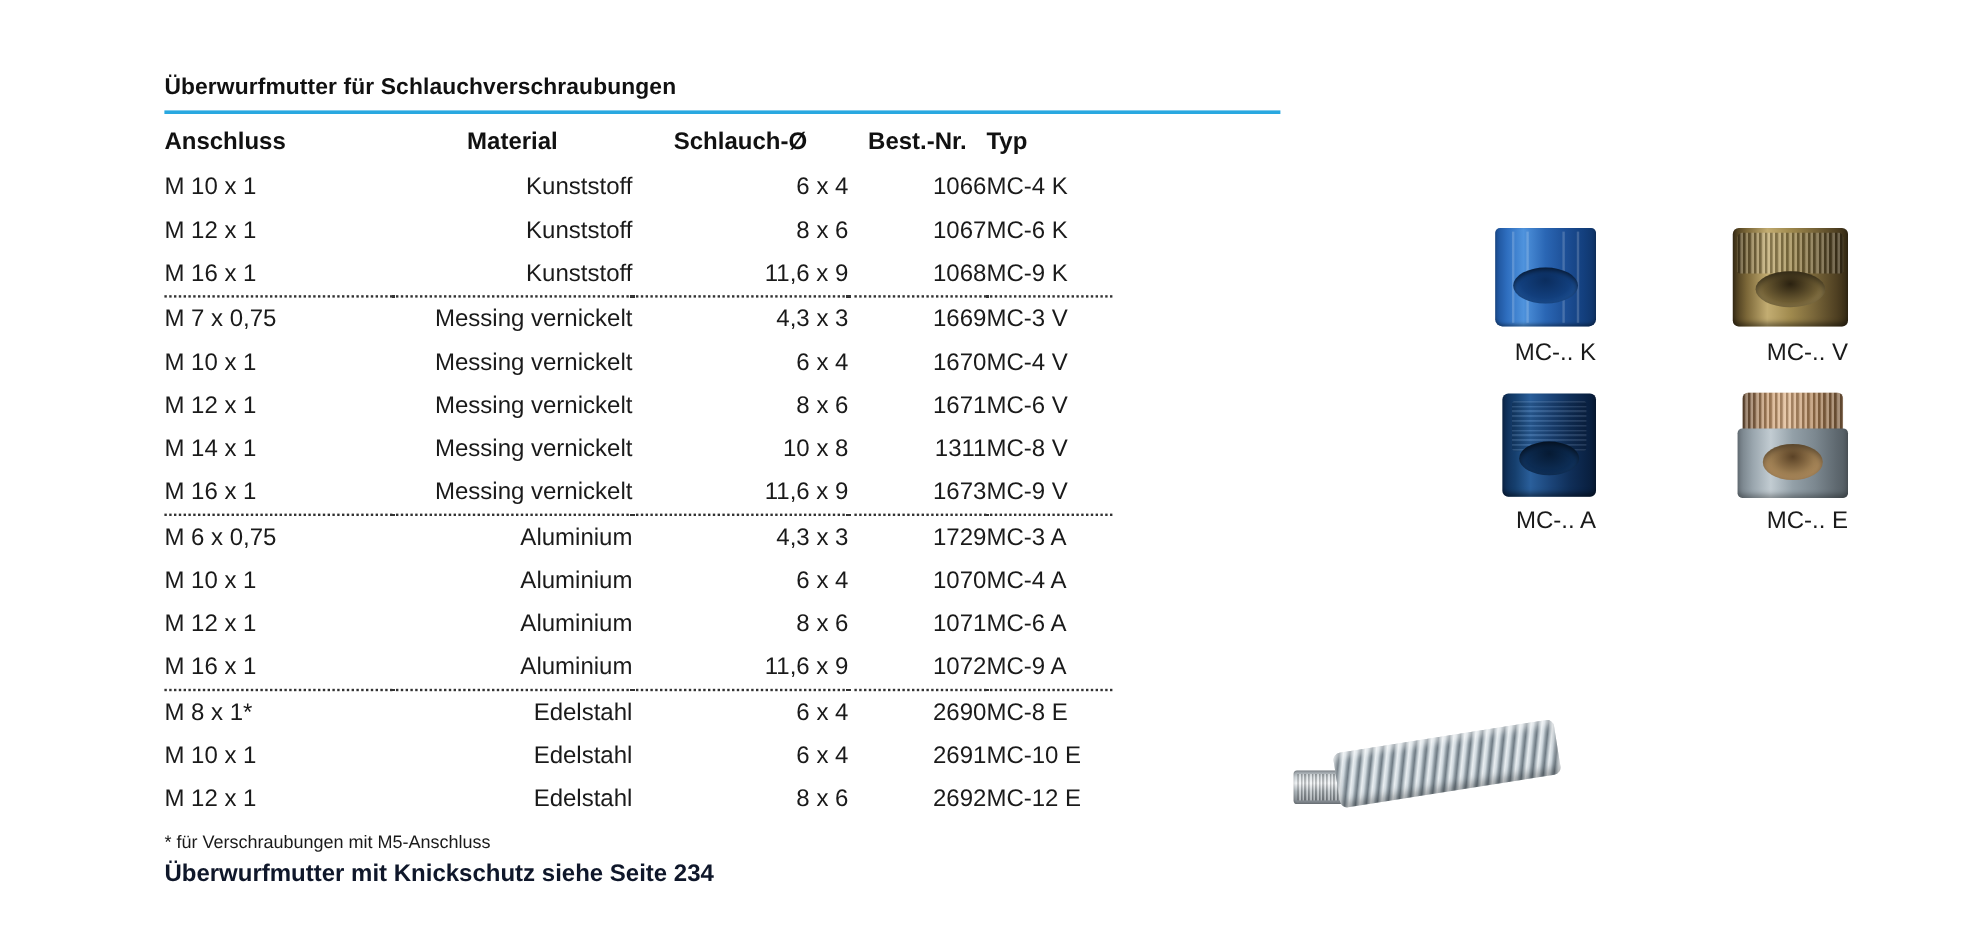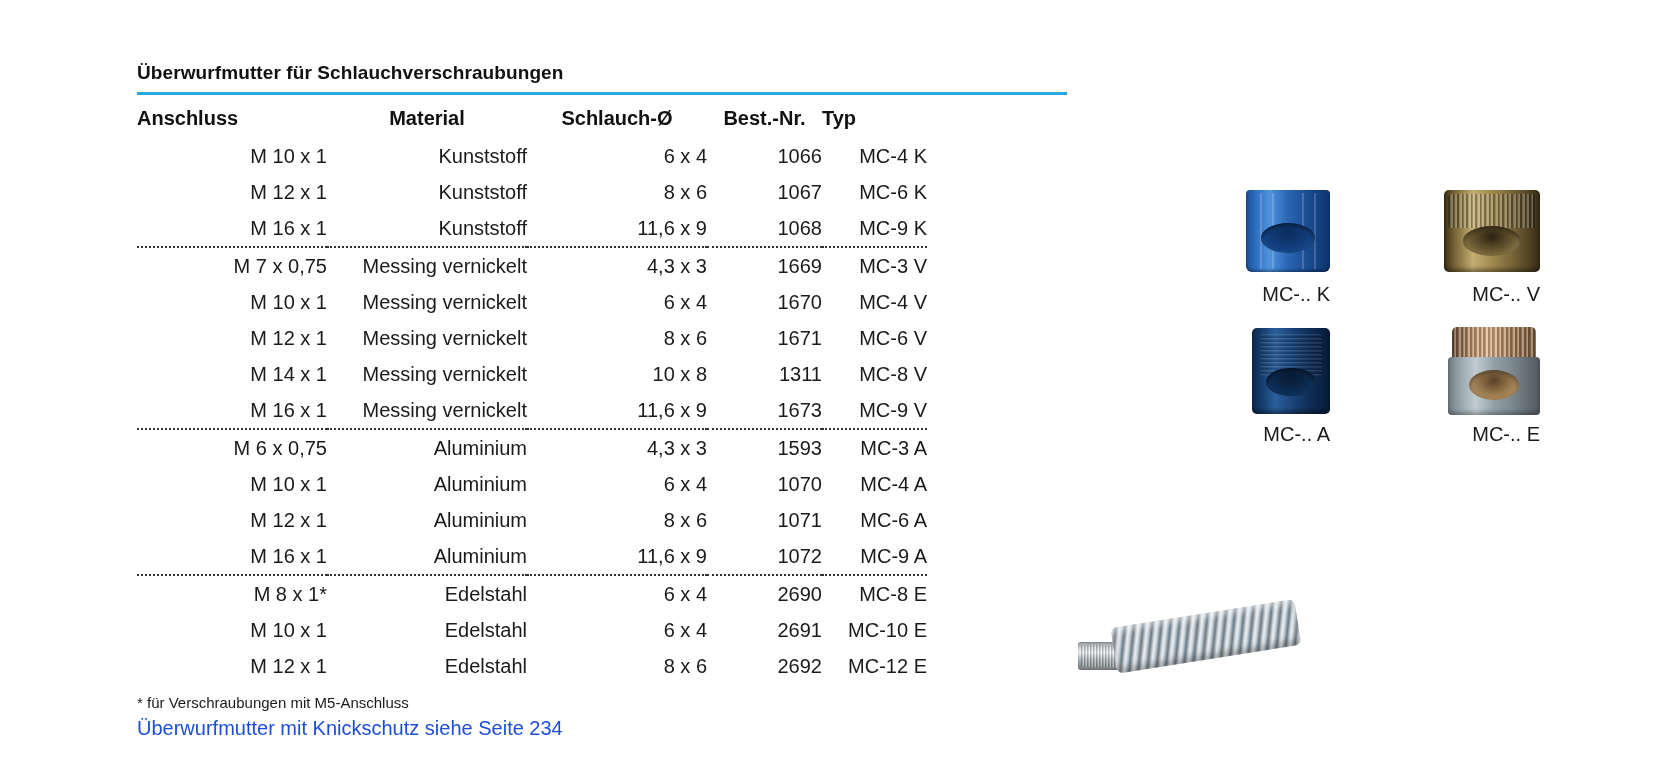--- a/index.html
+++ b/index.html
@@ -61,36 +61,36 @@
   }
   table.spec th.center { text-align: center; }
 
   table.spec td {
     font-size: 20px;
     padding: 6.5px 0 6.5px 0;
     color: #1a1a1a;
     white-space: nowrap;
   }
   table.spec td.center { text-align: right; }
-  table.spec td.left   { text-align: right; }
+  table.spec td.left   { text-align: left; }
 
   tr.group-end td {
     border-bottom: 2px dotted #333333;
   }
 
   .footnote {
     font-size: 15px;
     padding-top: 10px;
     color: #1a1a1a;
   }
   .footnote-bold {
     font-size: 20px;
-    font-weight: normal;
+    font-weight: bold;
     padding-top: 6px;
-    color: #1d4ed8;
+    color: #0f172a;
   }
 
   
   .figures {
     position: absolute;
     left: 1120px;
     top: 185px;
     width: 420px;
   }
   .fig-grid {
@@ -364,21 +364,21 @@
           <td class="left">M 16 x 1</td>
           <td class="center">Messing vernickelt</td>
           <td class="center">11,6 x 9</td>
           <td class="center">1673</td>
           <td class="left">MC-9 V</td>
         </tr>
         <tr>
           <td class="left">M 6 x 0,75</td>
           <td class="center">Aluminium</td>
           <td class="center">4,3 x 3</td>
-          <td class="center">1593</td>
+          <td class="center">1729</td>
           <td class="left">MC-3 A</td>
         </tr>
         <tr>
           <td class="left">M 10 x 1</td>
           <td class="center">Aluminium</td>
           <td class="center">6 x 4</td>
           <td class="center">1070</td>
           <td class="left">MC-4 A</td>
         </tr>
         <tr>

